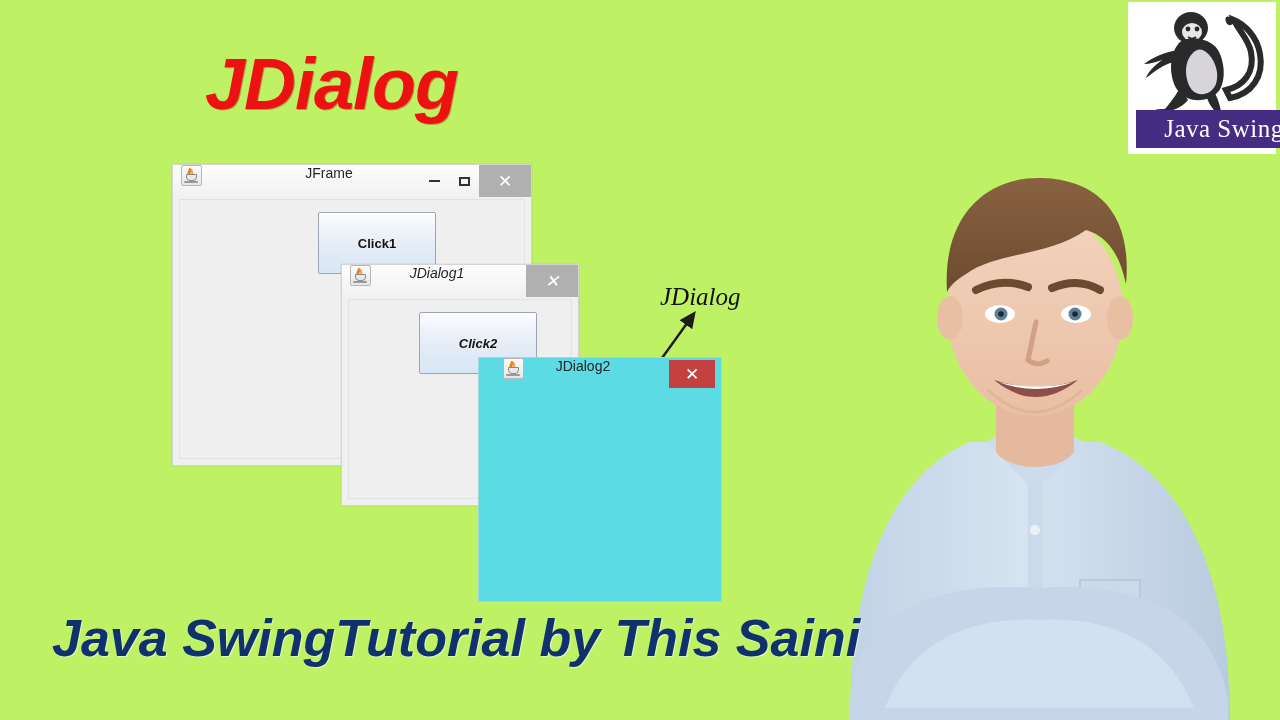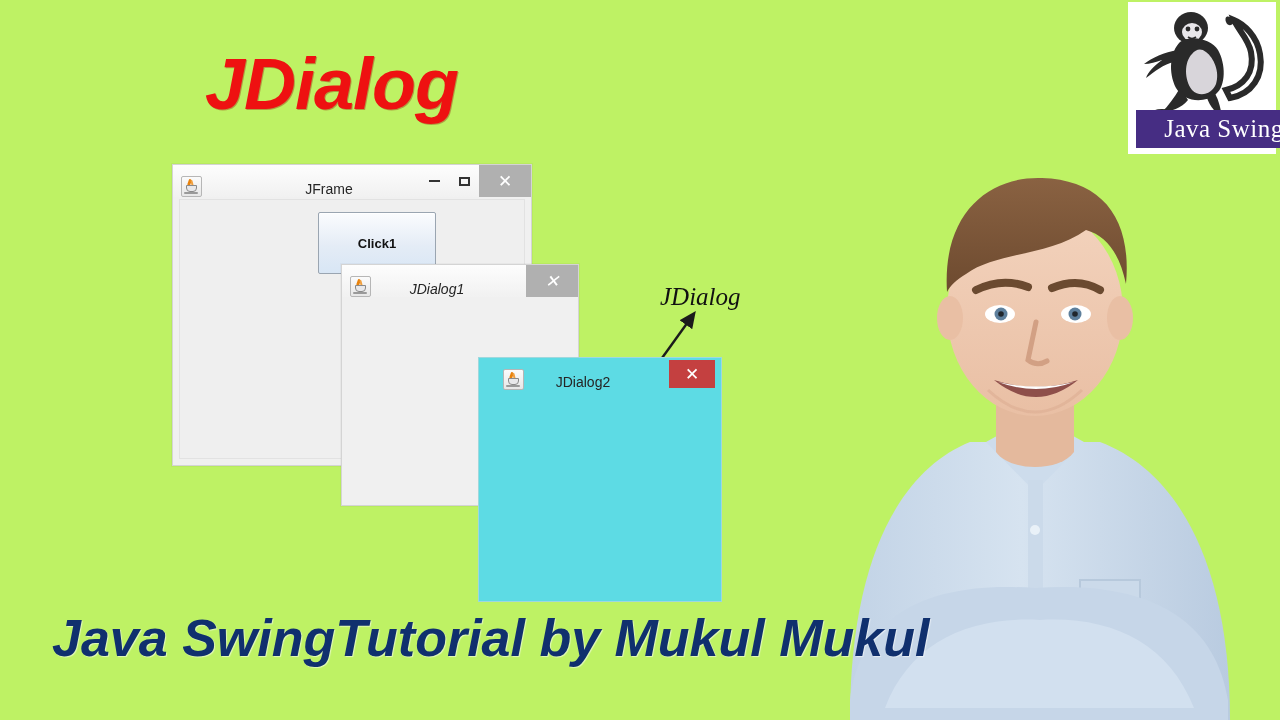--- a/index.html
+++ b/index.html
@@ -40,21 +40,21 @@
   }
   .win-plain {
     border: 1px solid #d4d4d4;
     box-shadow: 0 0 0 1px rgba(0,0,0,0.03);
   }
   .titlebar {
     position: relative;
     height: 32px;
     background: linear-gradient(#fdfdfd, #f1f1f1);
     display: flex;
-    align-items: flex-end;
+    align-items: flex-start;
   }
   .titlebar-cyan {
     background: #5ddbe4;
   }
   .title-text {
     position: absolute;
     left: 0;
     right: 0;
     text-align: center;
     font-size: 14px;
@@ -327,20 +327,23 @@
       <span class="java-icon">
         <span class="steam"></span>
           <span class="steam2"></span>
         <span class="cup"></span>
           <span class="saucer"></span>
       </span>
       <span class="title-text offset-l">JDialog1</span>
       <span class="winbtns">
         <span class="wb wb-close">✕</span>
       </span>
+    </div>
+    <div class="content">
+      <div class="swing-btn" style="left:70px; top:12px;">Click2</div>
     </div>
   </div>
 
   <div class="win" style="left:478px; top:357px; width:244px; height:245px; background:#5ddbe4; border:1px solid #9fd8dd; z-index:30;padding-left:12px;">
     <div class="titlebar titlebar-cyan">
       <span class="java-icon" style="margin-left:12px;">
         <span class="steam"></span>
           <span class="steam2"></span>
         <span class="cup"></span>
           <span class="saucer"></span>
@@ -447,15 +450,15 @@
 
       <path d="M246 262 L238 300 q9 7 19 1" stroke="#d2a084" stroke-width="5" fill="none" stroke-linecap="round"></path>
 
       <path d="M204 320 q42 34 84 0 q-42 14 -84 0 Z" fill="#8e4f4a"></path>
       <path d="M208 322 q38 14 76 0 q-38 9 -76 0 Z" fill="#fdfdfd"></path>
 
       <path d="M198 330 q47 44 94 0" stroke="#dcae93" stroke-width="3" fill="none" opacity="0.6"></path>
     </svg>
   </div>
 
-  <div class="footer-title">Java SwingTutorial by Mukul Mukul</div>
+  <div class="footer-title">Java SwingTutorial by This Saini</div>
 
 </div>
 
 </body></html>

